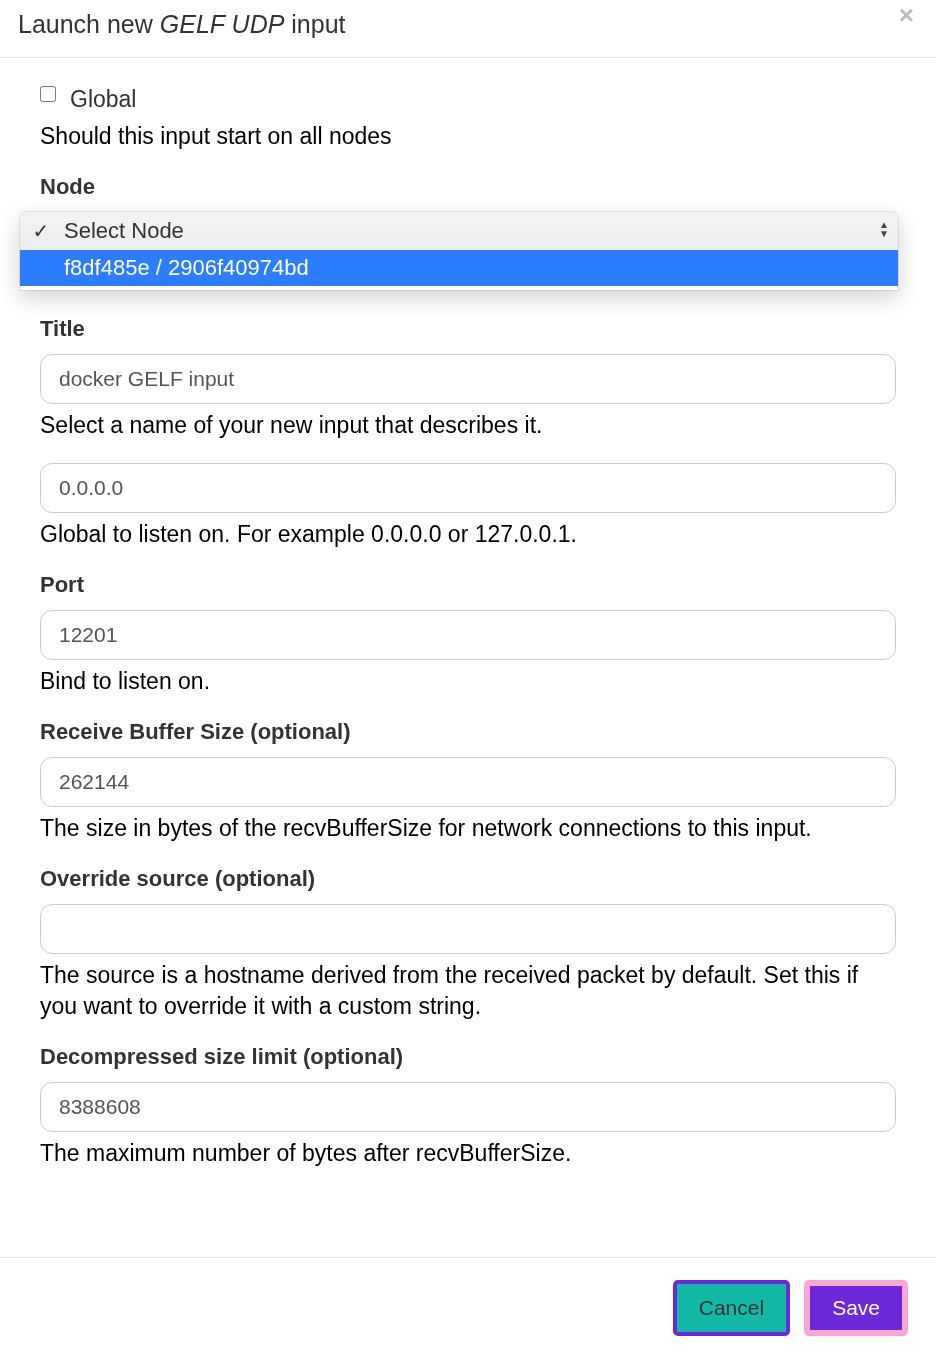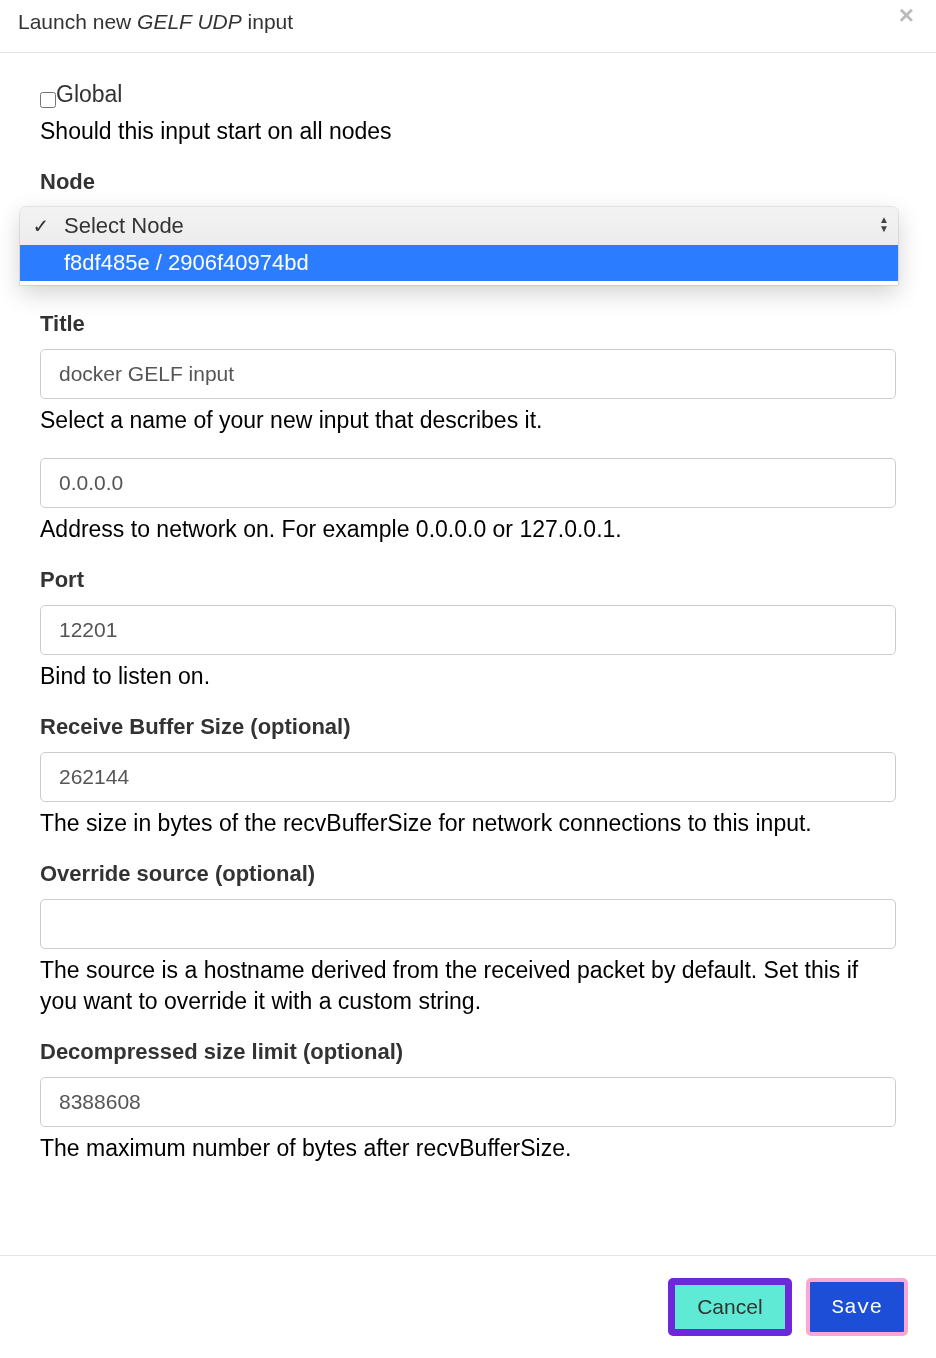--- a/index.html
+++ b/index.html
@@ -10,21 +10,21 @@
     width: 936px;
     height: 1358px;
     position: relative;
   }
   .modal-header {
     padding: 0 18px 18px 18px;
     border-bottom: 1px solid #e5e5e5;
     position: relative;
   }
   .modal-title {
-    font-size: 21px;
+    font-size: 25px;
     font-weight: 400;
     color: #333;
     padding-top: 10px;
   }
   .modal-title em { font-style: italic; }
   .close-btn {
     position: absolute;
     top: 2px;
     right: 22px;
     font-size: 26px;
@@ -32,21 +32,22 @@
     cursor: pointer;
     font-weight: bold;
     line-height: 1;
   }
   .modal-body {
     padding: 28px 40px 20px 40px;
   }
   .form-group { margin-bottom: 22px; }
   .checkbox-row {
     display: flex;
-    align-items: flex-end;
+    align-items: flex-start;
+    gap: 14px;
     margin-bottom: 8px;
   }
   .checkbox-row input[type=checkbox]{
     width: 16px; height: 16px;
     cursor: pointer;
   }
   .checkbox-label {
     font-size: 23px;
     color: #333;
   }
@@ -67,21 +68,21 @@
     font-size: 22px;
     font-weight: 700;
     color: #333;
   }
   .text-input {
     width: 100%;
     font-size: 21px;
     color: #555;
     padding: 12px 18px;
     border: 1px solid #ccc;
-    border-radius: 5px;
+    border-radius: 12px;
     background: #fff;
   }
   .select-wrap {
     position: relative;
     margin-bottom: 6px;
   }
   .node-dropdown {
     position: absolute;
     left: -20px;
     right: -2px;
@@ -157,30 +158,29 @@
     background: #fff;
   }
   .btn {
     font-size: 21px;
     padding: 10px 22px;
     border-radius: 5px;
     cursor: pointer;
     border: 1px solid transparent;
   }
   .btn-default {
-    background: #5eead4;
-    border: 7px solid #6d28d9;
+    background: #14b8a6;
+    border: 4px solid #6d28d9;
     color: #333;
     text-align: center;
   }
   .btn-primary {
-    background: #1d4ed8;
+    background: #6d28d9;
     color: #fff;
-    border: 4px solid #f9a8d4;
-    font-family: Liberation Mono, monospace;
+    border: 6px solid #f9a8d4;
   }
 </style>
 </head>
 <body>
 
 <div class="modal-header">
   <span class="close-btn">×</span>
   <h1 class="modal-title">
     <span>Launch new </span><em>GELF UDP</em><span> input</span>
   </h1>
@@ -219,21 +219,21 @@
   </div>
 
   <div class="form-group">
     <label class="field-label">Title</label>
     <input class="text-input" type="text" value="docker GELF input" style="">
     <div class="help-text">Select a name of your new input that describes it.</div>
   </div>
 
   <div class="form-group">
     <input class="text-input" type="text" value="0.0.0.0" style="">
-    <div class="help-text">Address to network on. For example 0.0.0.0 or 127.0.0.1.</div>
+    <div class="help-text">Global to listen on. For example 0.0.0.0 or 127.0.0.1.</div>
   </div>
 
   <div class="form-group">
     <label class="field-label">Port</label>
     <input class="text-input" type="text" value="12201" style="">
     <div class="help-text">Bind to listen on.</div>
   </div>
 
   <div class="form-group">
     <label class="field-label">

